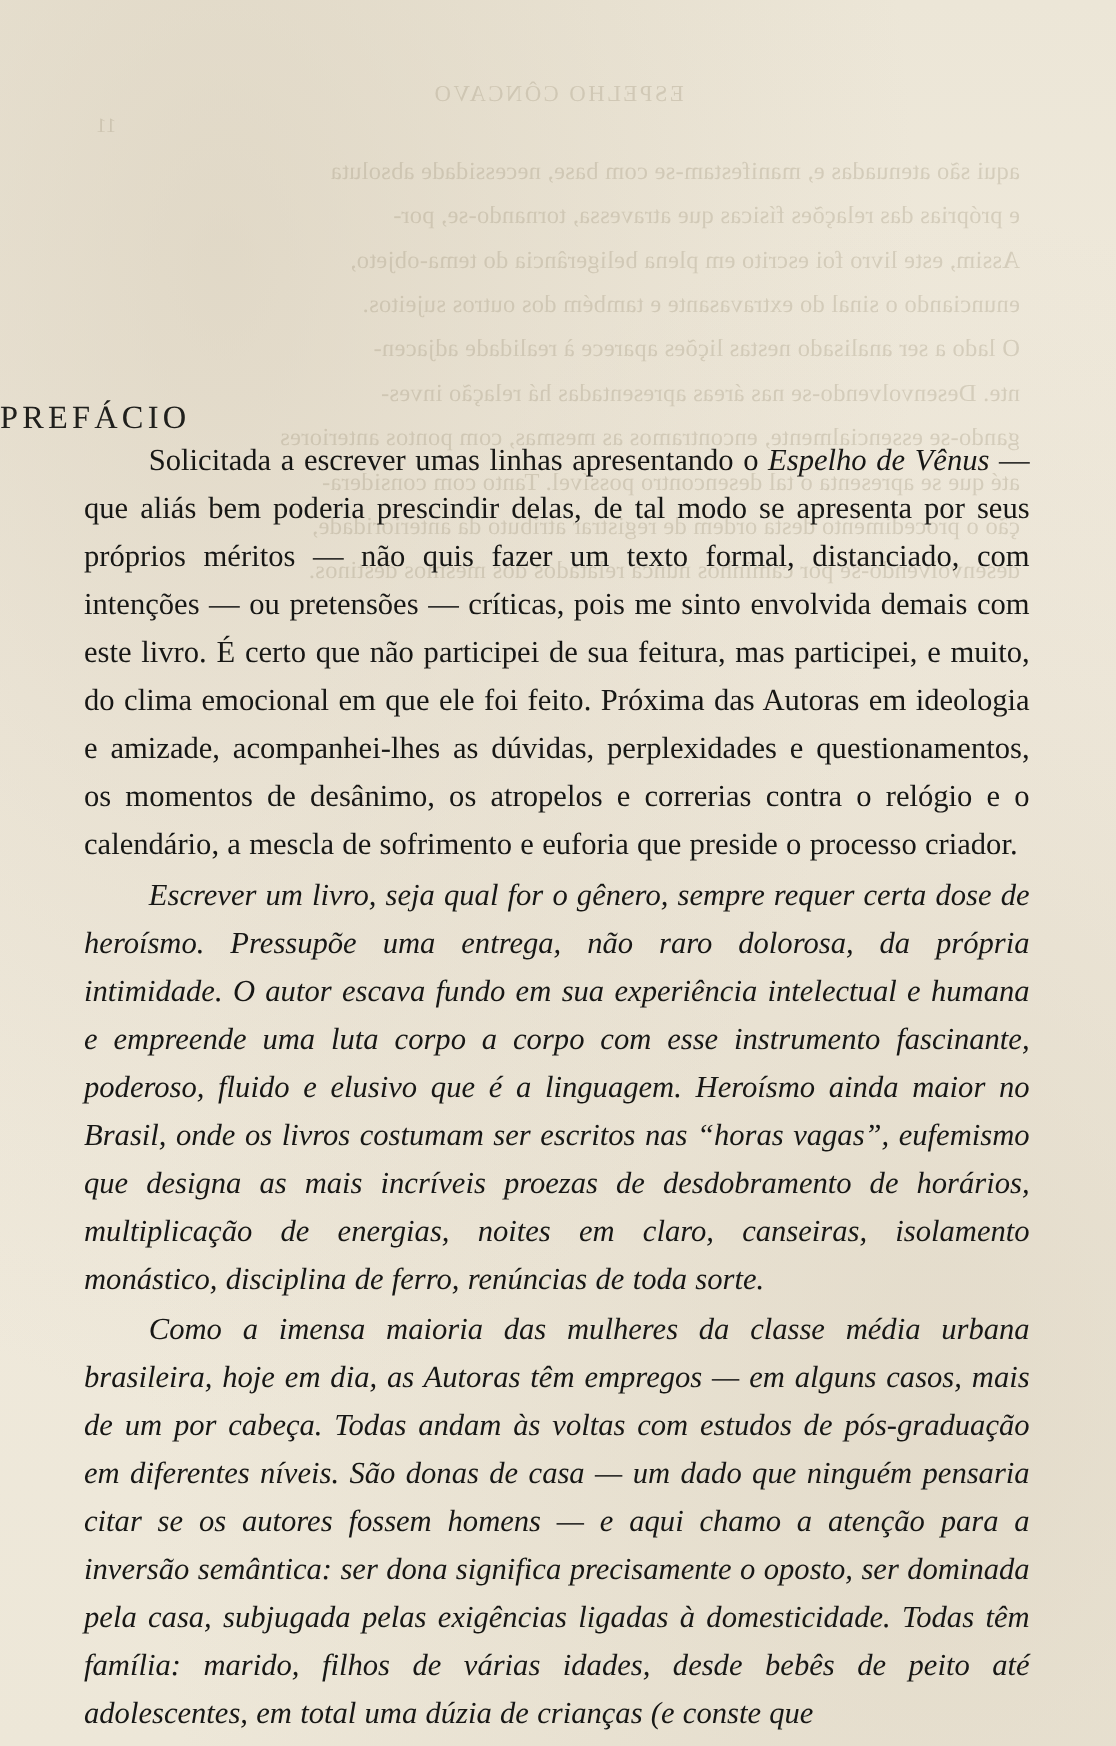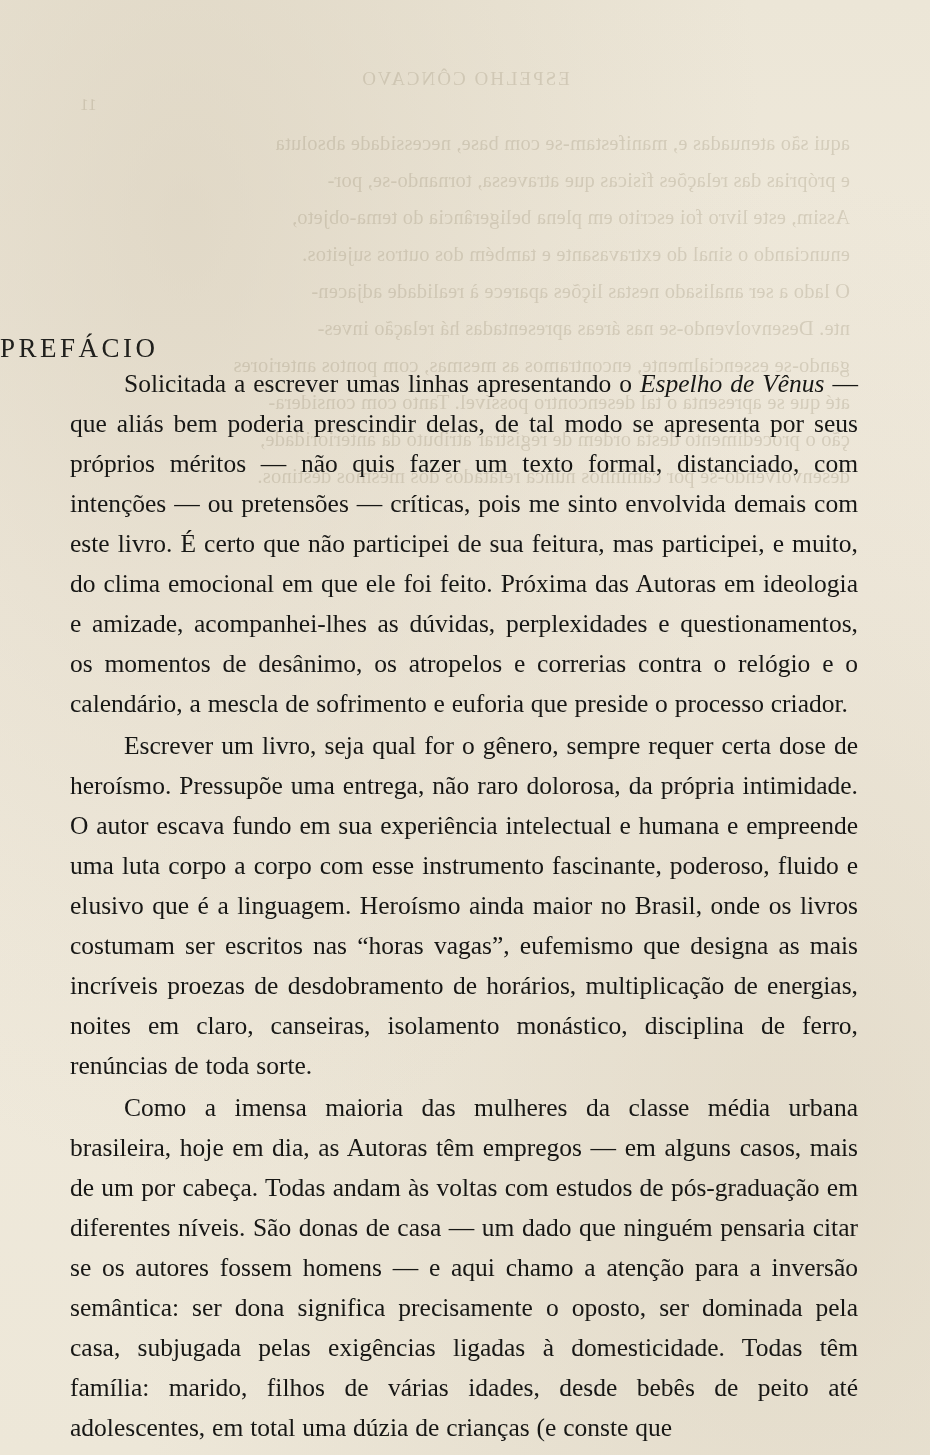--- a/index.html
+++ b/index.html
@@ -82,20 +82,21 @@
     margin: 0;
     text-indent: 54px;
     font-size: 25.5px;
     line-height: 40px;
     text-align: justify;
     text-justify: inter-word;
     word-spacing: 0.5px;
   }
   p.para + p.para {
     margin-top: 2px;
+    font-style: italic;
   }
   p.para:first-of-type {
   }
   em {
     font-style: italic;
   }
 </style>
 </head>
 <body>
 

